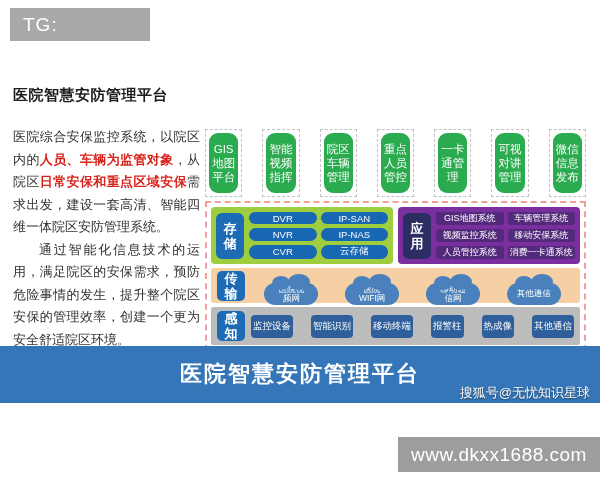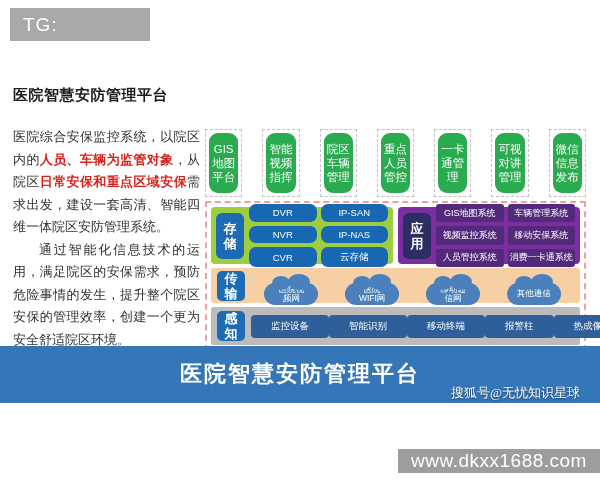--- a/index.html
+++ b/index.html
@@ -31,21 +31,21 @@
   .lower { margin-top:4px; border:2px dashed #ef9f9f; padding:4px; background:#fff; }
   .row2 { display:flex; gap:5px; height:57px; }
   .panel { flex:1; display:flex; gap:5px; padding:5px; border-radius:4px; align-items:center; }
   .panel-storage { background:#9ecd3f; }
   .panel-app { background:#7b2f9e; }
   .layer-label { width:28px; height:46px; background:#1d6bb4; border-radius:6px;
     color:#fff; font-size:13px; font-weight:bold; display:flex; align-items:center;
     justify-content:center; white-space:pre-line; text-align:center; line-height:15px;
     flex:0 0 28px; }
   .layer-label.app { background:#2b2d63; }
-  .btn-grid { flex:1; display:grid; grid-template-columns:1fr 1fr; gap:4px; height:63px; }
+  .btn-grid { flex:1; display:grid; grid-template-columns:1fr 1fr; gap:4px; height:47px; }
   .s-btn { background:#1767b2; border-radius:7px; color:#fff; font-size:9.5px;
     display:flex; align-items:center; justify-content:center; }
   .a-btn { background:#532a7b; border-radius:3px; color:#fff; font-size:9px;
     display:flex; align-items:center; justify-content:center; }
 
   .row3 { margin-top:4px; background:#f7cfa5; border-radius:3px; height:35px;
     display:flex; align-items:center; padding:0 6px; gap:6px; }
   .row3 .layer-label, .row4 .layer-label { height:30px; border-radius:5px; }
   .clouds { flex:1; display:flex; justify-content:space-around; align-items:center; }
   .cloud { position:relative; background:#4a80bb; border-radius:12px; min-width:54px;
@@ -54,34 +54,34 @@
     white-space:pre-line; text-align:center; }
   .cloud::before { content:""; position:absolute; top:-7px; left:8px; width:18px;
     height:14px; background:#4a80bb; border-radius:50%; }
   .cloud::after { content:""; position:absolute; top:-9px; left:24px; width:22px;
     height:16px; background:#4a80bb; border-radius:50%; }
 
   .row4 { margin-top:4px; background:#bcbcbc; border-radius:2px; height:38px;
     display:flex; align-items:center; padding:0 6px; gap:6px; }
   .p-btns { flex:1; display:flex; justify-content:space-between; }
   .p-btn { background:#2e5f9a; border-radius:4px; color:#fff; font-size:9.5px;
-    padding:5px 20px; white-space:nowrap; }
+    padding:5px 2px; white-space:nowrap; }
 
   
   .banner { position:absolute; left:0; top:346px; width:600px; height:57px;
     background:#3576b8; }
   .banner-title { font-family:"Liberation Serif","DejaVu Serif",serif; font-size:22px;
     font-weight:bold; color:#fff; text-align:center; line-height:55px; letter-spacing:2px; }
-  .credit { position:absolute; right:20px; bottom:1px; font-size:13px; color:#fff;
-    text-shadow:0 1px 2px rgba(0,0,0,0.55);font-family:Liberation Serif, serif; }
-
-  
-  .watermark { position:absolute; left:398px; top:437px; width:202px; height:24px;
+  .credit { position:absolute; right:10px; bottom:1px; font-size:13px; color:#fff;
+    text-shadow:0 1px 2px rgba(0,0,0,0.55); }
+
+  
+  .watermark { position:absolute; left:398px; top:437px; width:202px; height:35px;
     background:#9d9d9d; color:#fff; font-size:19px; display:flex; align-items:center;
-    justify-content:center; letter-spacing:0.5px;margin-top:12px; }
+    justify-content:center; letter-spacing:0.5px; }
 </style>
 </head>
 <body>
 
 <div class="stage">
 
   <div class="tg-badge">TG: MYYJJPP</div>
 
   <div class="left-col">
     <div class="left-title">医院智慧安防管理平台</div>

